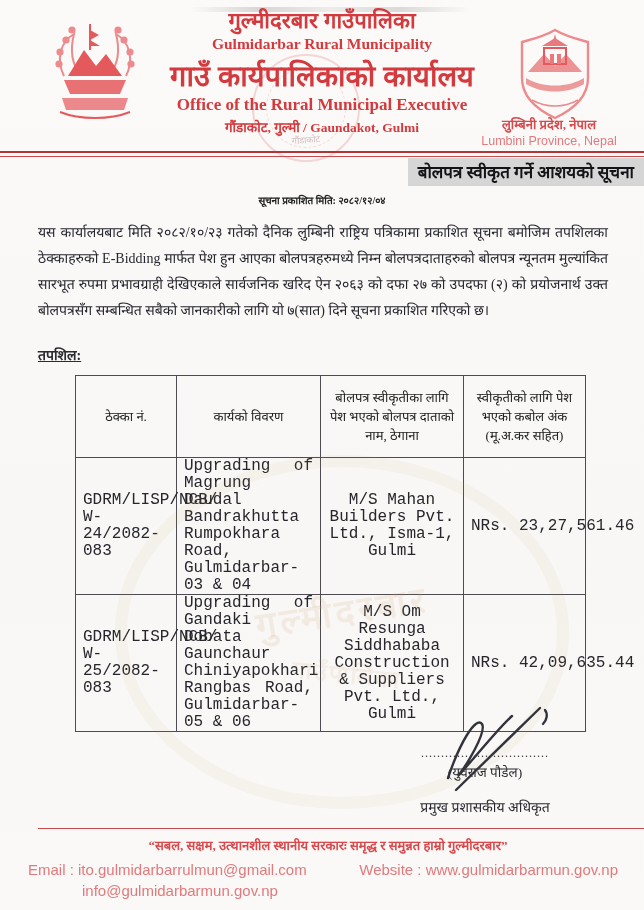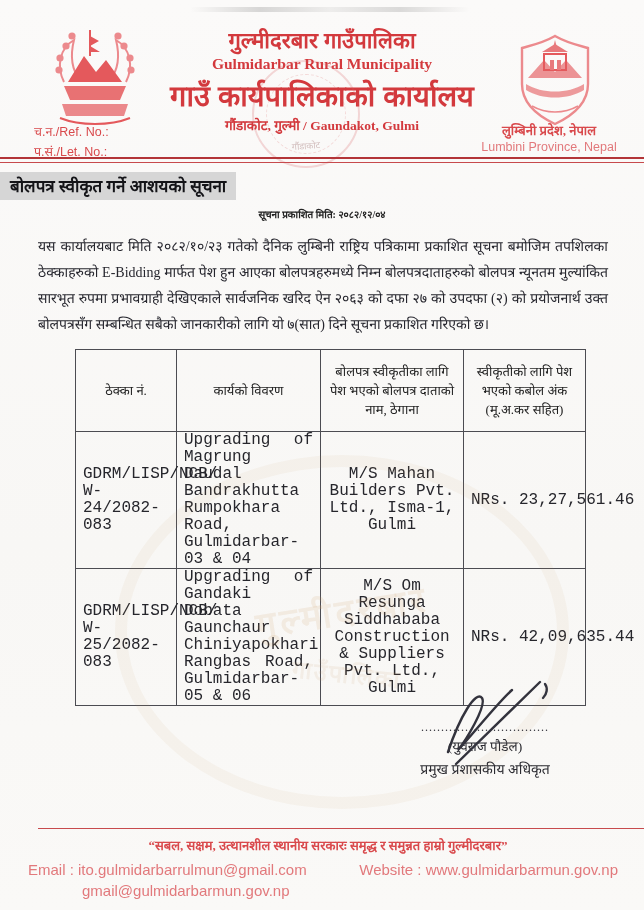--- a/index.html
+++ b/index.html
@@ -22,35 +22,35 @@
     font-family:"Liberation Sans",sans-serif;letter-spacing:2px;}
   
   .header{position:relative;height:158px;}
   .logo-left{position:absolute;left:50px;top:20px;width:90px;height:104px;}
   .logo-right{position:absolute;right:48px;top:26px;width:82px;height:96px;}
   .refnos{position:absolute;left:34px;top:116px;font-size:12.5px;color:#d9494c;
     font-family:"Liberation Sans",sans-serif;line-height:20px;white-space:nowrap;}
   .province{position:absolute;right:20px;top:116px;width:150px;text-align:center;line-height:17px;}
   .province .np{font-size:13px;font-weight:bold;color:#d9494c;}
   .province .en{font-size:12.5px;color:#e2797c;font-family:"Liberation Sans",sans-serif;}
-  .head-center{width:380px;margin:6px auto;padding-top:22px;text-align:center;color:#d3393d;}
+  .head-center{width:380px;margin:0 auto;padding-top:8px;text-align:center;color:#d3393d;}
   .h-muni-np{font-size:22px;font-weight:bold;line-height:26px;font-family:"Liberation Sans",sans-serif;}
   .h-muni-en{font-size:15.5px;font-weight:bold;line-height:20px;color:#d3393d;}
   .h-office-np{font-size:29px;font-weight:bold;line-height:36px;margin-top:4px;font-family:"Liberation Sans",sans-serif;}
   .h-office-en{font-size:17px;font-weight:bold;line-height:22px;}
   .h-address{font-size:13.5px;font-weight:bold;line-height:20px;margin-top:2px;}
   .head-stamp{position:absolute;left:252px;top:54px;width:104px;height:104px;border-radius:50%;
     border:2px solid rgba(213,90,92,.30);opacity:.75;pointer-events:none;}
   .head-stamp .inner{position:absolute;inset:12px;border-radius:50%;border:1.5px dashed rgba(213,90,92,.28);}
   .head-stamp .st-text{position:absolute;bottom:14px;left:0;width:100%;text-align:center;
     font-size:9px;color:rgba(150,100,100,.55);transform:rotate(-4deg);}
   .rule-double{position:absolute;left:0;right:0;top:151px;height:3px;
     border-top:2.5px solid #b33538;border-bottom:1px solid #c74a4d;}
   
-  .title-row{text-align:left;margin-top:8px;}
+  .title-row{text-align:right;}
   .title-chip{display:inline-block;background:#d6d6d6;color:#141418;font-weight:bold;
     font-size:17px;padding:2px 10px 3px;}
   .date-row{text-align:center;margin-top:7px;font-size:10px;font-weight:bold;color:#222;}
   .body-par{margin:13px 36px 0 38px;text-align:justify;font-size:14px;line-height:26px;color:#26262e;}
   .details-label{margin:21px 0 0 38px;font-size:14px;font-weight:bold;text-decoration:underline;}
   
   table.t{border-collapse:collapse;margin:11px 0 0 75px;width:510px;table-layout:fixed;
     background:transparent;}
   table.t th,table.t td{border:1px solid #4c4c52;vertical-align:middle;}
   table.t th{font-weight:normal;font-size:13px;line-height:19px;text-align:center;
@@ -58,21 +58,21 @@
   table.t td{font-size:16px;line-height:17px;padding:0 7px;height:50px;color:#26262c;font-family:Liberation Mono, monospace;}
   td.c-no{text-align:left;}
   td.c-work{text-align:justify;}
   td.c-bidder{text-align:center;}
   td.c-amt{text-align:center;white-space:nowrap;}
   
   .sig-block{position:relative;width:230px;margin:14px 44px 0 auto;text-align:center;}
   .sig-svg{position:absolute;left:48px;top:-46px;width:150px;height:100px;pointer-events:none;}
   .sig-dots{font-size:12px;letter-spacing:1px;color:#3a3a42;line-height:14px;}
   .sig-name{font-size:13.5px;margin-top:3px;}
-  .sig-title{font-size:14px;margin-top:4px;}
+  .sig-title{font-size:14px;margin-top:16px;}
   
   .footer{position:absolute;left:0;right:0;top:828px;}
   .footer .f-rule{margin:0 0 0 38px;border-top:1.5px solid #c74a4d;}
   .f-slogan{text-align:center;margin-top:7px;font-size:13px;font-weight:bold;color:#d9494c;margin-left:12px;}
   .f-contacts{display:flex;justify-content:space-between;padding:5px 26px 0 28px;
     font-family:"Liberation Sans",sans-serif;font-size:15px;color:#e2797c;line-height:21px;gap:12px;}
   .f-email .line2{padding-left:54px;}
   .logo-svg{width:100%;height:100%;}
 </style>
 </head>
@@ -109,29 +109,26 @@
           <path d="M18 56 L34 30 L46 46 L56 34 L72 56 Z"></path>
           <path d="M14 60 L76 60 L70 74 L20 74 Z" opacity=".85"></path>
           <path d="M12 78 L78 78 L74 90 L16 90 Z" opacity=".7"></path>
         </g>
         <g fill="none" stroke="#e4595c" stroke-width="2">
           <path d="M10 92 C30 100,60 100,80 92"></path>
         </g>
       </svg>
     </div>
 
-    <div class="refnos">
-      <div>च.न./Ref. No.:</div>
-      <div>प.सं./Let. No.:</div>
-    </div>
 
     <div class="head-center">
       <div class="h-muni-np">गुल्मीदरबार गाउँपालिका</div>
       <div class="h-muni-en">Gulmidarbar Rural Municipality</div>
       <div class="h-office-np">गाउँ कार्यपालिकाको कार्यालय</div>
+      <div class="h-office-en">Office of the Rural Municipal Executive</div>
       <div class="h-address">गौंडाकोट, गुल्मी / Gaundakot, Gulmi</div>
     </div>
 
     <div class="head-stamp">
       <div class="inner"></div>
       <div class="st-text">गौंडाकोट</div>
     </div>
 
     <div class="logo-right">
       <svg class="logo-svg" viewBox="0 0 82 96">
@@ -162,20 +159,21 @@
   </div>
 
   <div class="title-row">
     <span class="title-chip">बोलपत्र स्वीकृत गर्ने आशयको सूचना</span>
   </div>
 
   <div class="date-row">सूचना प्रकाशित मिति: २०८२/१२/०४</div>
 
   <div class="body-par">यस कार्यालयबाट मिति २०८२/१०/२३ गतेको दैनिक लुम्बिनी राष्ट्रिय पत्रिकामा प्रकाशित सूचना बमोजिम तपशिलका ठेक्काहरुको E-Bidding मार्फत पेश हुन आएका बोलपत्रहरुमध्ये निम्न बोलपत्रदाताहरुको बोलपत्र न्यूनतम मुल्यांकित सारभूत रुपमा प्रभावग्राही देखिएकाले सार्वजनिक खरिद ऐन २०६३ को दफा २७ को उपदफा (२) को प्रयोजनार्थ उक्त बोलपत्रसँग सम्बन्धित सबैको जानकारीको लागि यो ७(सात) दिने सूचना प्रकाशित गरिएको छ।</div>
 
+  <div class="details-label">तपशिल:</div>
 
   <table class="t">
     <colgroup>
       <col style="width:101px">
         <col style="width:144px">
         <col style="width:143px">
         <col style="width:122px">
     </colgroup>
     <thead>
       <tr>
@@ -216,21 +214,21 @@
 
   <div class="footer">
     <div class="f-rule"></div>
     <div class="f-slogan">“सबल, सक्षम, उत्थानशील स्थानीय सरकारः समृद्ध र समुन्नत हाम्रो गुल्मीदरबार”</div>
     <div class="f-contacts">
       <div class="f-email">
         <div>
           <span>Email :</span>
           <span>ito.gulmidarbarrulmun@gmail.com</span>
         </div>
-        <div class="line2">gmail@gulmidarbarmun.gov.np</div>
+        <div class="line2">info@gulmidarbarmun.gov.np</div>
       </div>
       <div class="f-web">
         <span>Website :</span>
         <span>www.gulmidarbarmun.gov.np</span>
       </div>
     </div>
   </div>
 
 </div>
 

